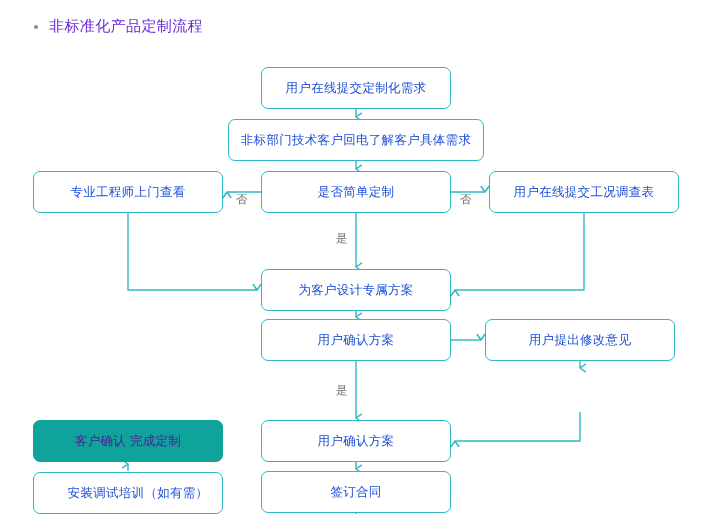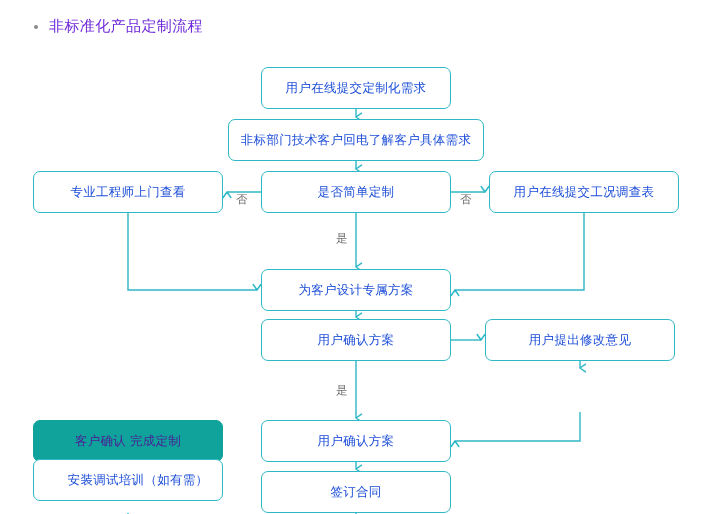--- a/index.html
+++ b/index.html
@@ -158,21 +158,21 @@
   </div>
 
   <div class="node" style="left:261px; top:471px; width:190px; height:42px;">
     <span>签订合同</span>
   </div>
 
   <div class="node filled" style="left:33px; top:420px; width:190px; height:42px;">
     <span>客户确认 完成定制</span>
   </div>
 
-  <div class="node" style="left:33px; top:459px; width:190px; height:42px;padding-left:20px;">
+  <div class="node" style="left:33px; top:472px; width:190px; height:42px;padding-left:20px;">
     <span>安装调试培训（如有需）</span>
   </div>
 
   <div class="edge-label" style="left:236px; top:192px;">否</div>
   <div class="edge-label" style="left:460px; top:192px;">否</div>
   <div class="edge-label" style="left:336px; top:231px;">是</div>
   <div class="edge-label" style="left:336px; top:383px;">是</div>
 
 </div>
 

